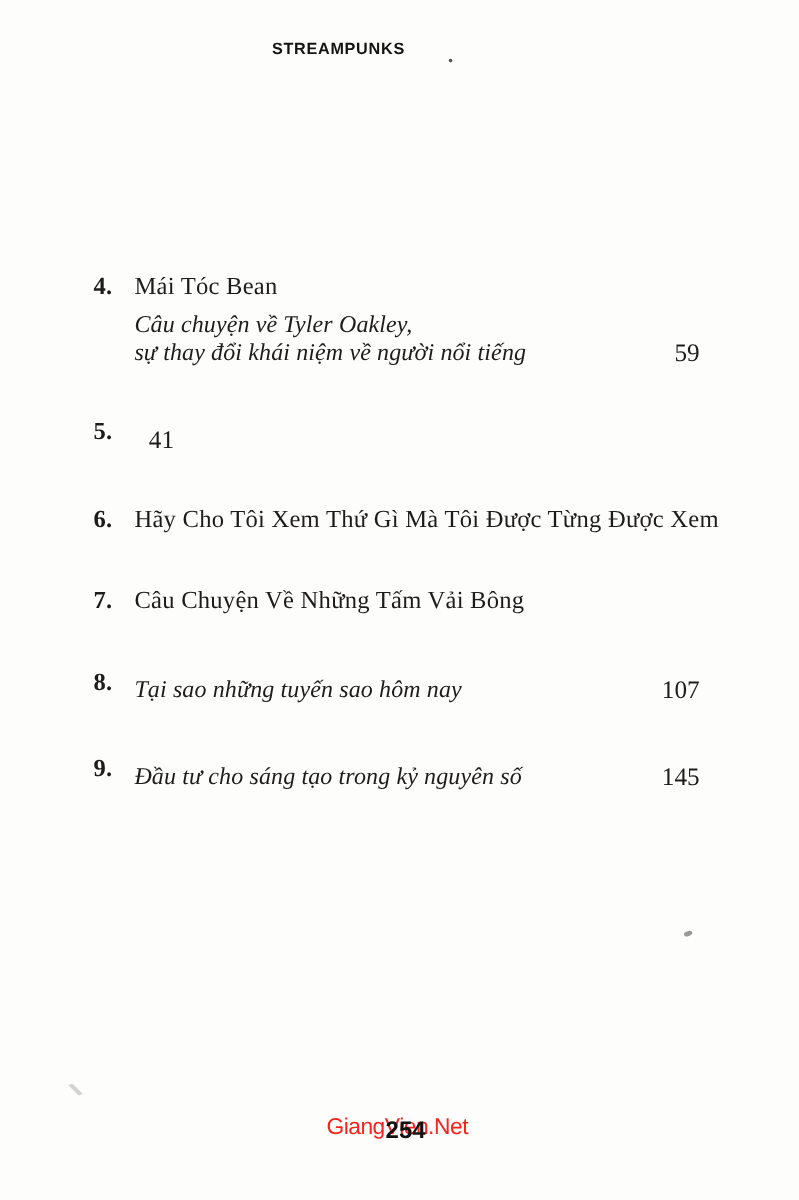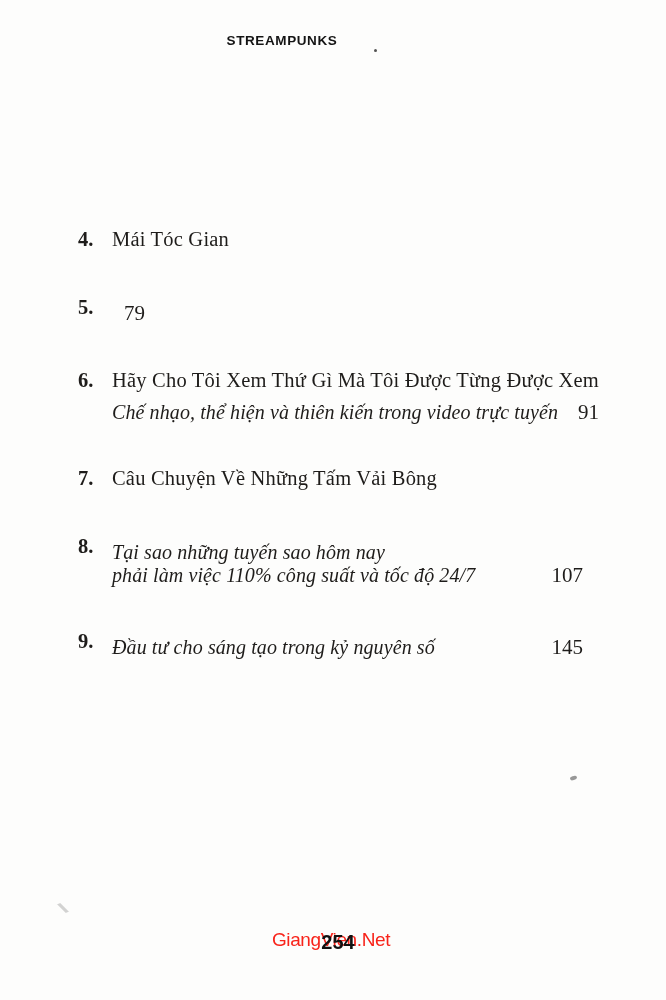--- a/index.html
+++ b/index.html
@@ -143,60 +143,60 @@
 <body>
 
 <div class="running-head">STREAMPUNKS</div>
 <div class="speck-head"></div>
 
 <div class="toc">
 
   <div class="toc-entry">
     <div class="entry-num">4.</div>
     <div class="entry-body">
-      <div class="entry-title">Mái Tóc Gian</div>
+      <div class="entry-title">Mái Tóc Bean</div>
+      <div class="entry-subrow">
+        <div class="entry-subtitle">
+          <div>Câu chuyện về Tyler Oakley,</div>
+          <div>sự thay đổi khái niệm về người nổi tiếng</div>
+        </div>
+        <div class="entry-page">59</div>
+      </div>
     </div>
   </div>
 
   <div class="toc-entry">
     <div class="entry-num">5.</div>
     <div class="entry-body">
       <div class="entry-subrow">
-        <div class="entry-page">79</div>
+        <div class="entry-page">41</div>
       </div>
     </div>
   </div>
 
   <div class="toc-entry">
     <div class="entry-num">6.</div>
     <div class="entry-body">
       <div class="entry-title">Hãy Cho Tôi Xem Thứ Gì Mà Tôi Được Từng Được Xem</div>
-      <div class="entry-subrow">
-        <div class="entry-subtitle">
-          <div>Chế nhạo, thể hiện và thiên kiến trong video trực tuyến</div>
-        </div>
-        <div class="entry-page">91</div>
-      </div>
     </div>
   </div>
 
   <div class="toc-entry">
     <div class="entry-num">7.</div>
     <div class="entry-body">
       <div class="entry-title">Câu Chuyện Về Những Tấm Vải Bông</div>
     </div>
   </div>
 
   <div class="toc-entry">
     <div class="entry-num">8.</div>
     <div class="entry-body">
       <div class="entry-subrow">
         <div class="entry-subtitle">
           <div>Tại sao những tuyến sao hôm nay</div>
-          <div>phải làm việc 110% công suất và tốc độ 24/7</div>
         </div>
         <div class="entry-page">107</div>
       </div>
     </div>
   </div>
 
   <div class="toc-entry">
     <div class="entry-num">9.</div>
     <div class="entry-body">
       <div class="entry-subrow">

